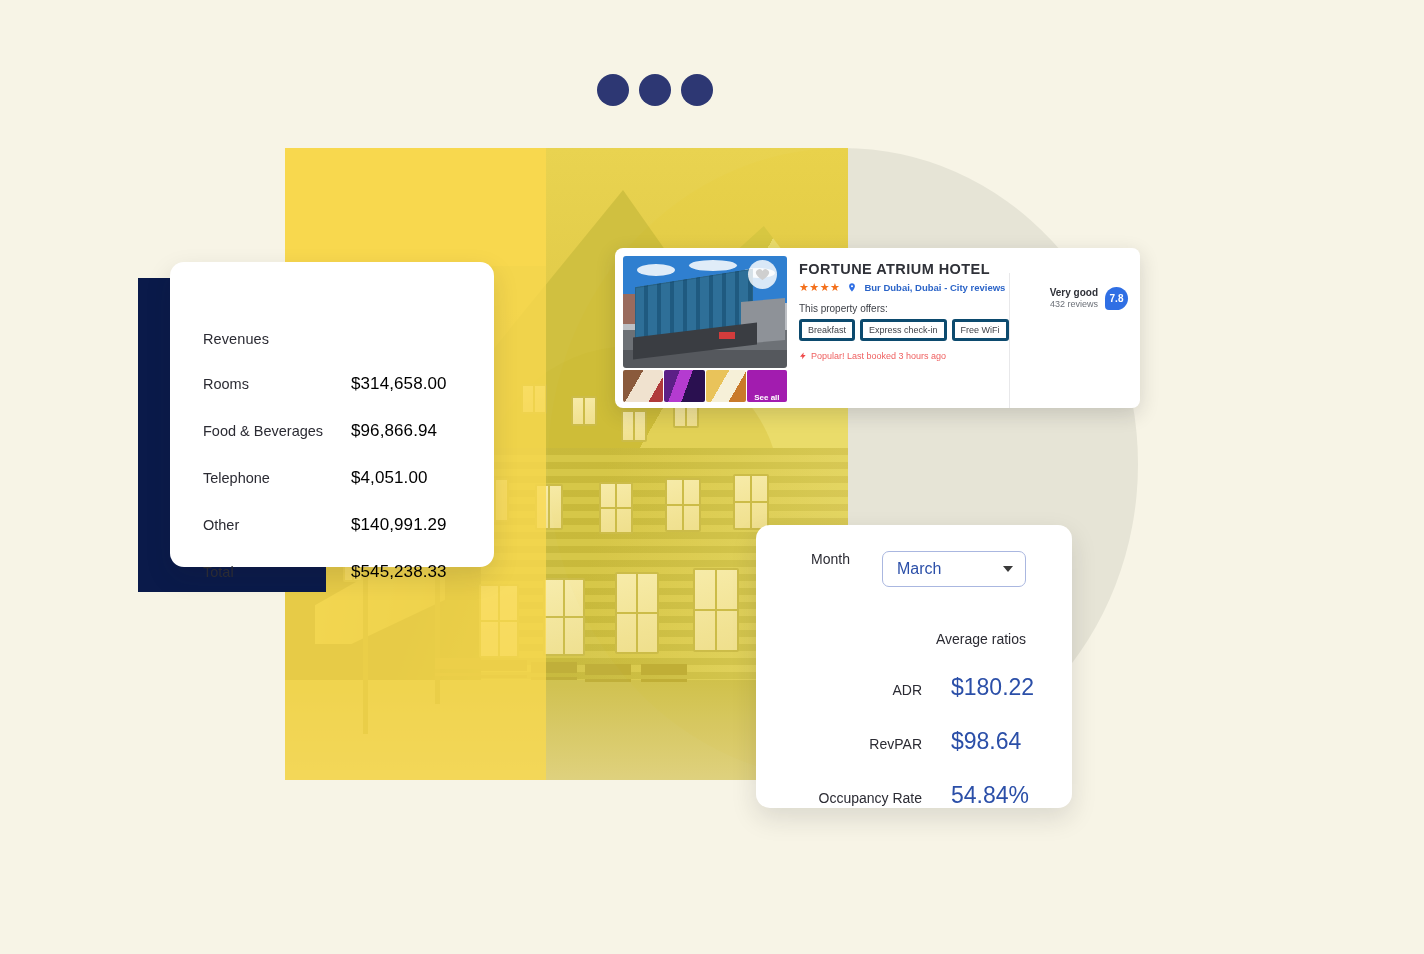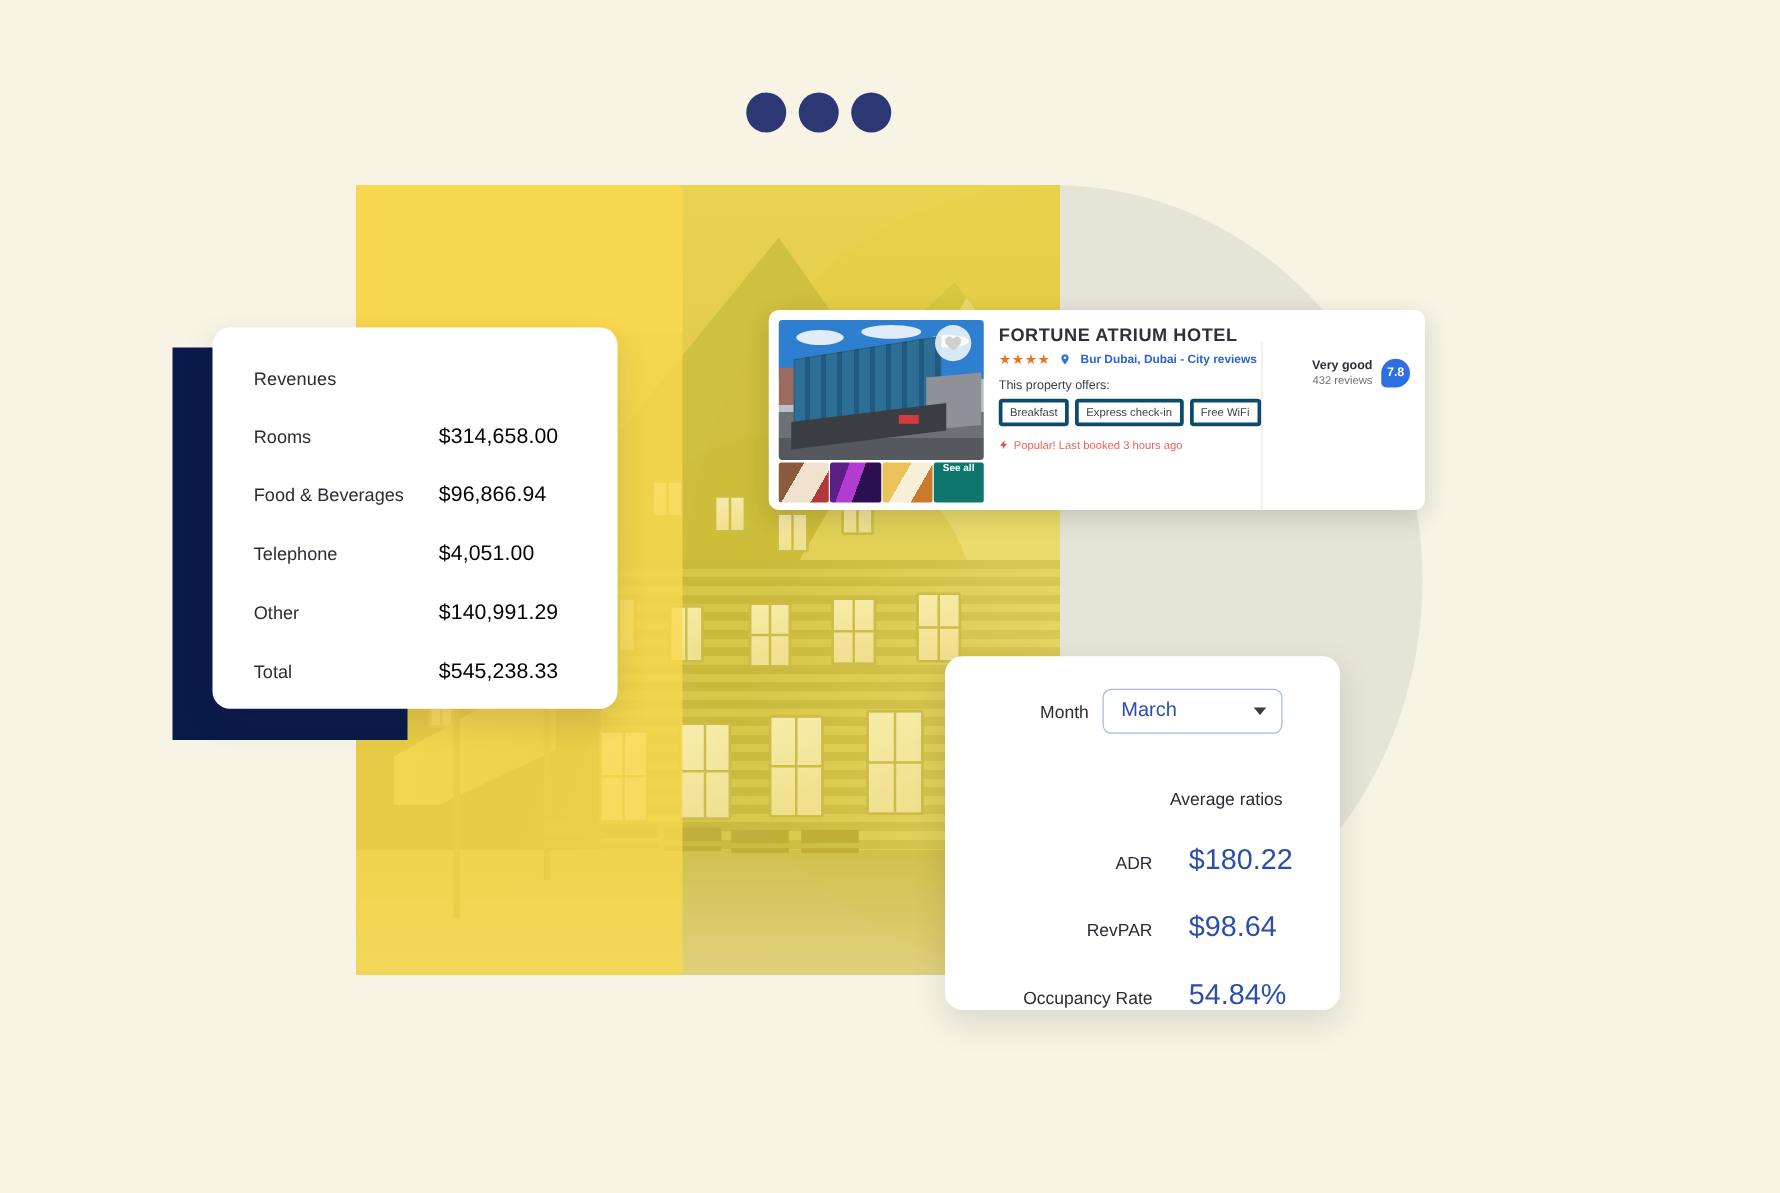--- a/index.html
+++ b/index.html
@@ -113,21 +113,21 @@
   }
 
   
   .rev-card {
     position: absolute; left: 170px; top: 262px;
     width: 324px; height: 305px;
     background: #fff; border-radius: 14px;
     box-shadow: 0 10px 26px rgba(30,30,40,.13);
     padding: 34px 30px 0 33px;
   }
-  .rev-title { font-size: 14.5px; color: #2b2b33; margin-bottom: 27px; letter-spacing:.1px;}
+  .rev-title { font-size: 14.5px; color: #2b2b33; margin-bottom: 27px; letter-spacing:.1px;margin-top:35px;}
   .rev-row { display: flex; align-items: baseline; margin-bottom: 27px; }
   .rev-label { width: 148px; font-size: 14.5px; color: #2b2b33; }
   .rev-value { font-size: 17px; color: #000000; letter-spacing: .1px; }
 
   
   .hotel-card {
     position: absolute; left: 615px; top: 248px;
     width: 525px; height: 160px;
     background: #fff; border-radius: 8px;
     box-shadow: 0 6px 20px rgba(30,30,40,.16);
@@ -161,21 +161,21 @@
     position: absolute; left: 96px; top: 76px; width: 16px; height: 7px; background: #d23c3c;
   }
   .hero .bldg-left {
     position: absolute; left: 0; top: 38px; width: 24px; height: 30px; background: #9a6b5e;
   }
   .thumbs { display: flex; width: 164px; height: 32px; margin-top: 2px; gap: 1px; }
   .thumb { flex: 1; position: relative; border-radius: 2px; }
   .t1 { background: linear-gradient(120deg,#8a5a3c 0 35%,#f0e2cf 35% 75%,#b03a3a 75% 100%); }
   .t2 { background: linear-gradient(110deg,#5c1f86 0 30%,#b43bd0 30% 55%,#2a1050 55% 100%); }
   .t3 { background: linear-gradient(120deg,#e9c35a 0 40%,#f6f0d8 40% 70%,#c97a2a 70% 100%); }
-  .t4 { background: #0f766e; display: flex; align-items: flex-start; justify-content: center; }
+  .t4 { background: #a21caf; display: flex; align-items: flex-end; justify-content: center; }
   .t4 span { color: #fff; font-size: 8px; font-weight: 700; }
   .heart-btn {
     position: absolute; right: 10px; top: 12px; width: 29px; height: 29px;
     border-radius: 50%; background: rgba(255,255,255,.82);
     display: flex; align-items: center; justify-content: center;
   }
   .heart-btn svg { width: 15px; height: 15px; fill: #cfcfcf; }
 
   .hotel-info { flex: 1; padding: 13px 0 0 12px; }
   .hotel-name {
@@ -225,21 +225,21 @@
   .free-cancel { font-size: 8.5px; font-weight: 700; color: #2f9e44; margin-top: 2px; }
 
   
   .ratio-card {
     position: absolute; left: 756px; top: 525px;
     width: 316px; height: 283px;
     background: #fff; border-radius: 14px;
     box-shadow: 0 10px 26px rgba(30,30,40,.13);
     padding: 26px 46px 0 0;
   }
-  .month-row { display: flex; align-items: center; justify-content: flex-end; gap: 11px; }
+  .month-row { display: flex; align-items: flex-start; justify-content: flex-end; gap: 32px; }
   .month-label { font-size: 14px; color: #2b2b33; }
   .select {
     width: 144px; height: 36px; border: 1px solid #aab7e0; border-radius: 7px;
     display: flex; align-items: center; justify-content: space-between;
     padding: 0 12px 0 14px; background: #fff;
   }
   .select .val { font-size: 16px; color: #2b4fa8; }
   .caret { width: 0; height: 0; border-left: 5px solid transparent;
            border-right: 5px solid transparent; border-top: 6px solid #3a3a3a; }
   .avg-title { text-align: right; font-size: 14px; color: #2b2b33; margin-top: 44px; }

